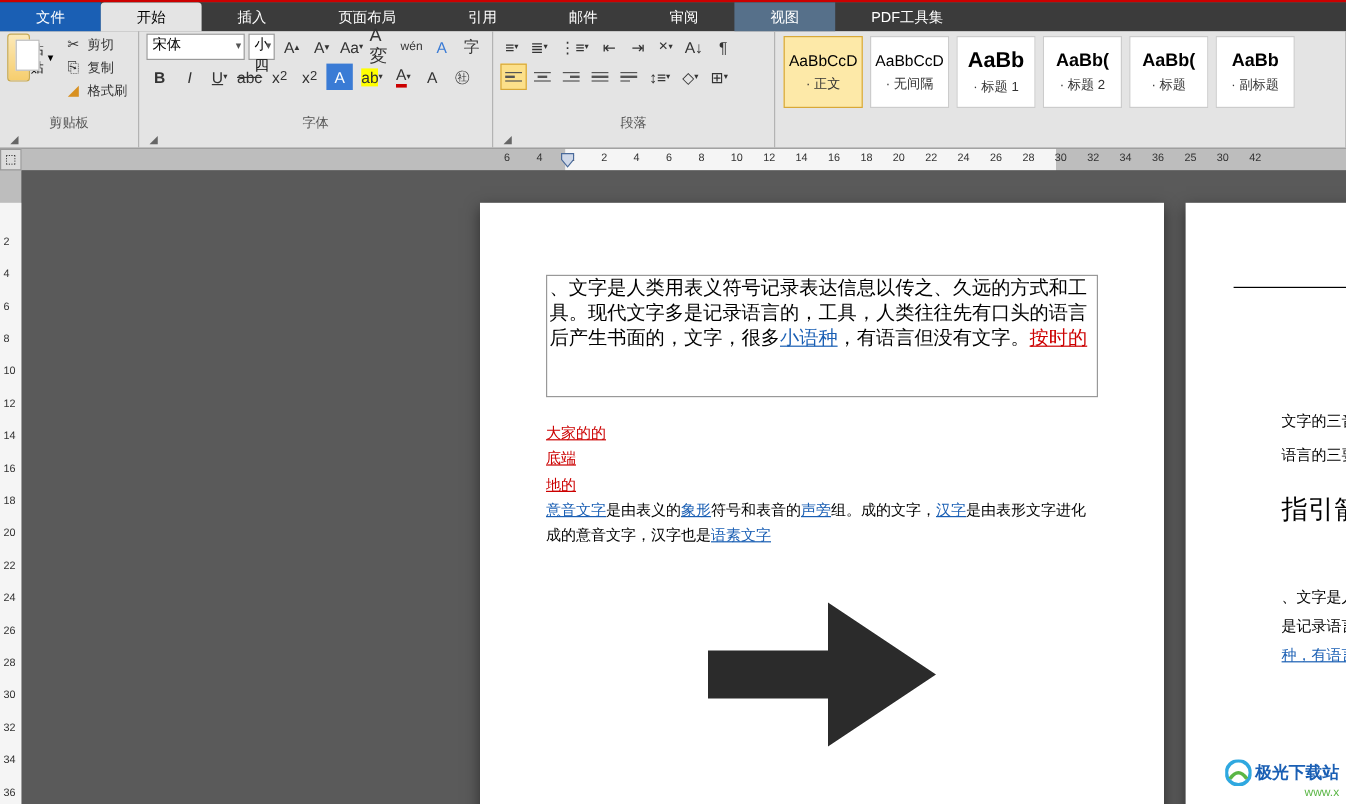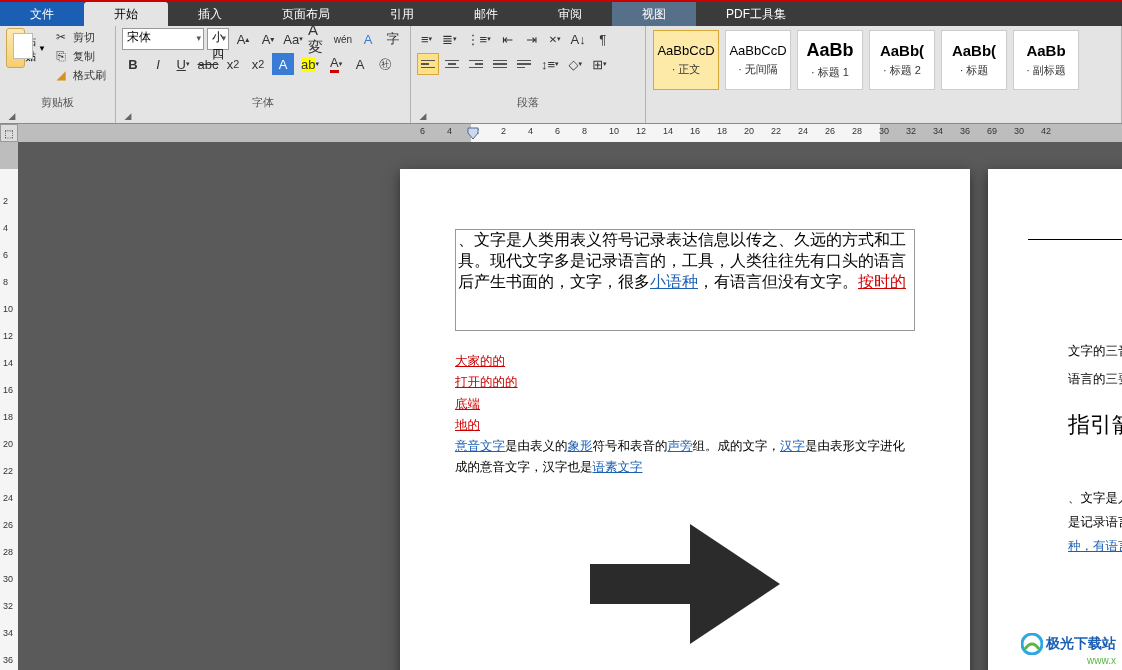--- a/index.html
+++ b/index.html
@@ -264,21 +264,21 @@
       <div class="rnum" style="left: 699px;">18</div>
       <div class="rnum" style="left: 726px;">20</div>
       <div class="rnum" style="left: 753px;">22</div>
       <div class="rnum" style="left: 780px;">24</div>
       <div class="rnum" style="left: 807px;">26</div>
       <div class="rnum" style="left: 834px;">28</div>
       <div class="rnum" style="left: 861px;">30</div>
       <div class="rnum" style="left: 888px;">32</div>
       <div class="rnum" style="left: 915px;">34</div>
       <div class="rnum" style="left: 942px;">36</div>
-      <div class="rnum" style="left: 969px;">69</div>
+      <div class="rnum" style="left: 969px;">25</div>
       <div class="rnum" style="left: 996px;">30</div>
       <div class="rnum" style="left: 1023px;">42</div>
     </div>
 </div>
 <div class="indent-marker">
   <svg width="12" height="14">
       <path d="M1 1 L11 1 L11 6 L6 12 L1 6 Z" fill="#cfd8e8" stroke="#4a6a9a"></path>
     </svg>
 </div>
 
@@ -306,21 +306,20 @@
     </div>
 </div>
 
 <div class="canvas">
   <div class="page page1">
     <div class="cursor-box">
       <span>、文字是人类用表义符号记录表达信息以传之、久远的方式和工具。现代文字多是记录语言的，工具，人类往往先有口头的语言后产生书面的，文字，很多</span><span class="link">小语种</span><span>，有语言但没有文字。</span><span class="redlink">按时的</span>
     </div>
     <div class="docbody after-box">
       <div><span class="redlink">大家的的</span></div>
-      <div><span class="redlink">打开的的的</span></div>
       <div><span class="redlink">底端</span></div>
       <div><span class="redlink">地的</span></div>
       <div>
         <span class="link">意音文字</span><span>是由表义的</span><span class="link">象形</span><span>符号和表音的</span><span class="link">声旁</span><span>组。成的文字，</span><span class="link">汉字</span><span>是由表形文字进化成的意音文字，汉字也是</span><span class="link">语素文字</span>
       </div>
       <svg class="arrow-shape" viewBox="0 0 200 150">
         <path d="M5 55 L105 55 L105 15 L195 75 L105 135 L105 95 L5 95 Z" fill="#2b2b2b"></path>
       </svg>
     </div>
 

